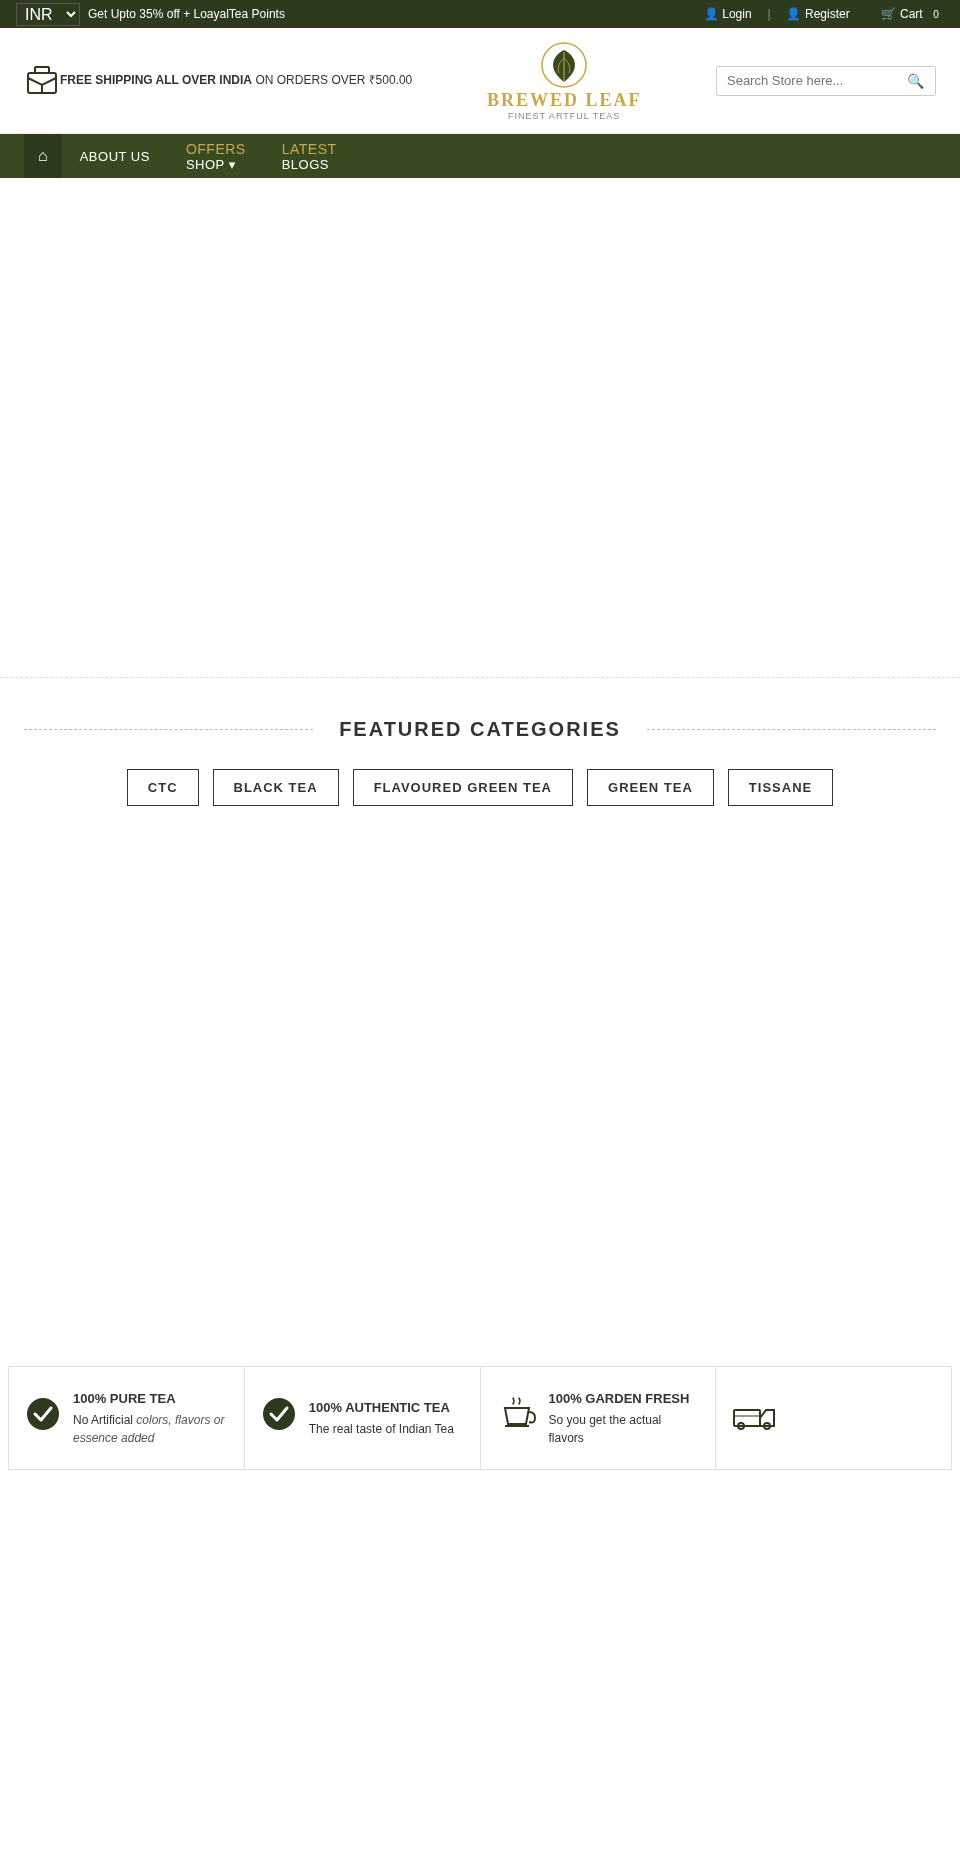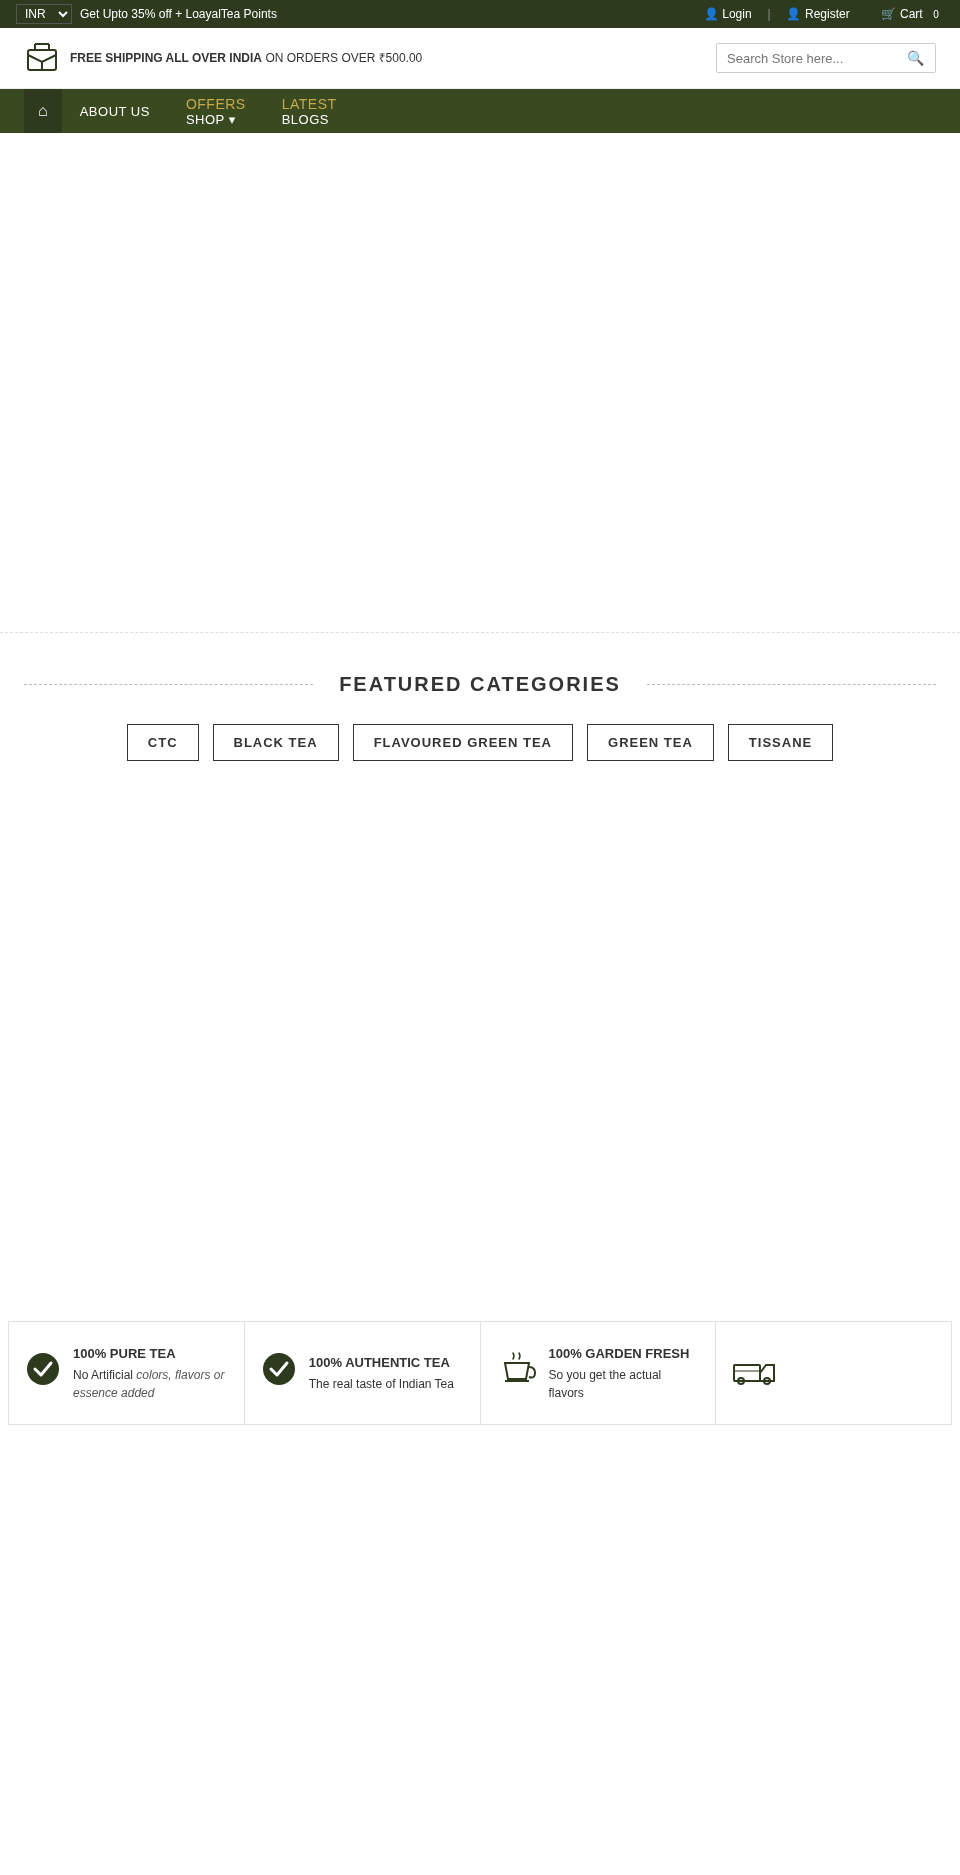--- a/index.html
+++ b/index.html
@@ -16,39 +16,38 @@
       padding: 6px 16px;
       height: 28px;
     }
     .top-bar-left { display: flex; align-items: center; gap: 8px; }
     .top-bar-right { display: flex; align-items: center; gap: 12px; }
     .top-bar-right a { color: #fff; text-decoration: none; font-size: 12px; cursor: pointer; }
     .currency-select {
       background: #2d3a1e;
       color: #fff;
       border: 1px solid #555;
-      font-size: 12px;
+      font-size: 16px;
       padding: 1px 4px;
       cursor: pointer;
     }
     .divider-v { color: #888; margin: 0 4px; }
 
     
     .header {
       background: #fff;
       display: flex;
       align-items: center;
       justify-content: space-between;
       padding: 12px 24px;
       border-bottom: 1px solid #eee;
     }
     .header-left {
       display: flex;
       align-items: center;
-      gap: 10px;
       font-size: 12px;
       color: #333;
     }
     .shipping-icon {
       width: 36px;
       height: 36px;
       display: flex;
       align-items: center;
       justify-content: center;
     }
@@ -73,21 +72,21 @@
       font-family: serif;
     }
     .logo-tagline {
       font-size: 9px;
       color: #888;
       letter-spacing: 1px;
     }
 
     .search-bar {
       display: flex;
-      align-items: center;
+      align-items: flex-start;
       border: 1px solid #ccc;
       border-radius: 2px;
       overflow: hidden;
       width: 220px;
     }
     .search-input {
       border: none;
       outline: none;
       padding: 6px 10px;
       font-size: 13px;
@@ -272,20 +271,31 @@
         <line x1="25" y1="10" x2="25" y2="4" stroke="#2d3a1e" stroke-width="2"></line>
         <line x1="11" y1="4" x2="25" y2="4" stroke="#2d3a1e" stroke-width="2"></line>
       </svg>
     </div>
     <div class="shipping-text">
       <strong>FREE SHIPPING ALL OVER INDIA</strong>
       <span>ON ORDERS OVER ₹500.00</span>
     </div>
   </div>
 
+  <div class="logo-center">
+    <svg class="logo-leaf" viewBox="0 0 50 50" xmlns="http://www.w3.org/2000/svg">
+      <circle cx="25" cy="25" r="22" fill="none" stroke="#c9a84c" stroke-width="1.5"></circle>
+      <path d="M25 10 C15 15, 10 25, 18 35 C22 40, 25 42, 25 42 C25 42, 28 40, 32 35 C40 25, 35 15, 25 10Z" fill="#3a4a20"></path>
+      <line x1="25" y1="12" x2="25" y2="42" stroke="#c9a84c" stroke-width="1"></line>
+      <path d="M25 18 C20 22, 18 28, 20 33" stroke="#c9a84c" stroke-width="0.8" fill="none"></path>
+      <path d="M25 18 C30 22, 32 28, 30 33" stroke="#c9a84c" stroke-width="0.8" fill="none"></path>
+    </svg>
+    <span class="logo-name">BREWED LEAF</span>
+    <span class="logo-tagline">FINEST ARTFUL TEAS</span>
+  </div>
 
   <div class="search-bar">
     <input type="text" class="search-input" placeholder="Search Store here..." style="">
     <button class="search-btn">
       <span>🔍</span>
     </button>
   </div>
 </div>
 
 <nav class="nav">

